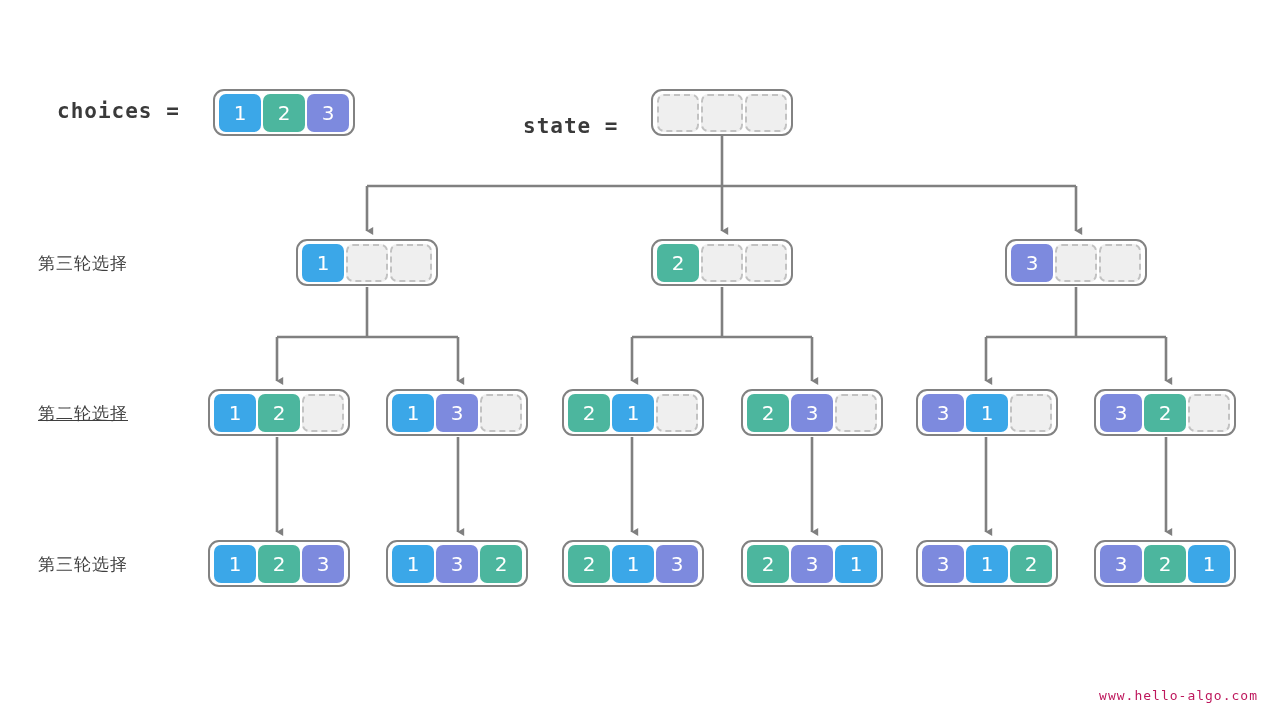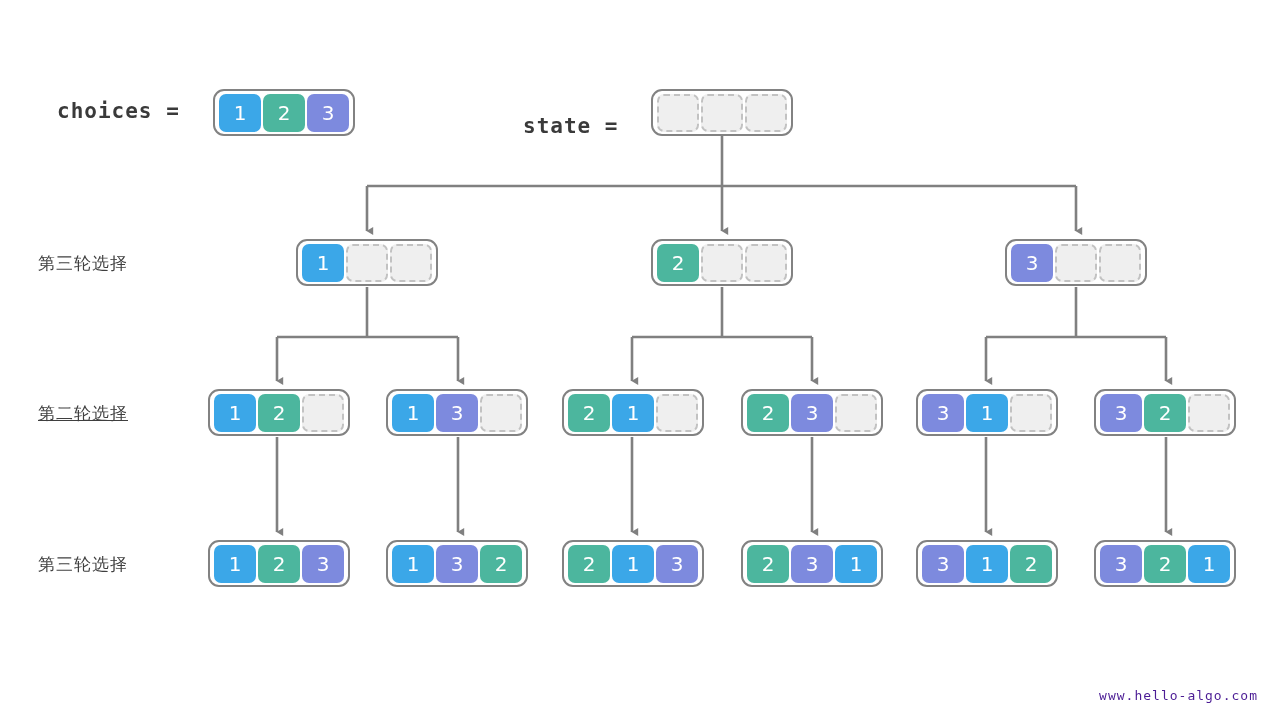--- a/index.html
+++ b/index.html
@@ -93,21 +93,21 @@
   .cell.c3 { background: #7d8ade; }
 
   
   .watermark {
     position: absolute;
     right: 22px;
     bottom: 17px;
     z-index: 3;
     font-family: "DejaVu Sans Mono", monospace;
     font-size: 13px;
-    color: #4c1d95;
+    color: #be185d;
     letter-spacing: 1px;
   }
 </style>
 </head>
 <body>
 
 <div id="canvas">
 
   <svg id="edges" viewBox="0 0 1280 720" xmlns="http://www.w3.org/2000/svg">
     <defs>

